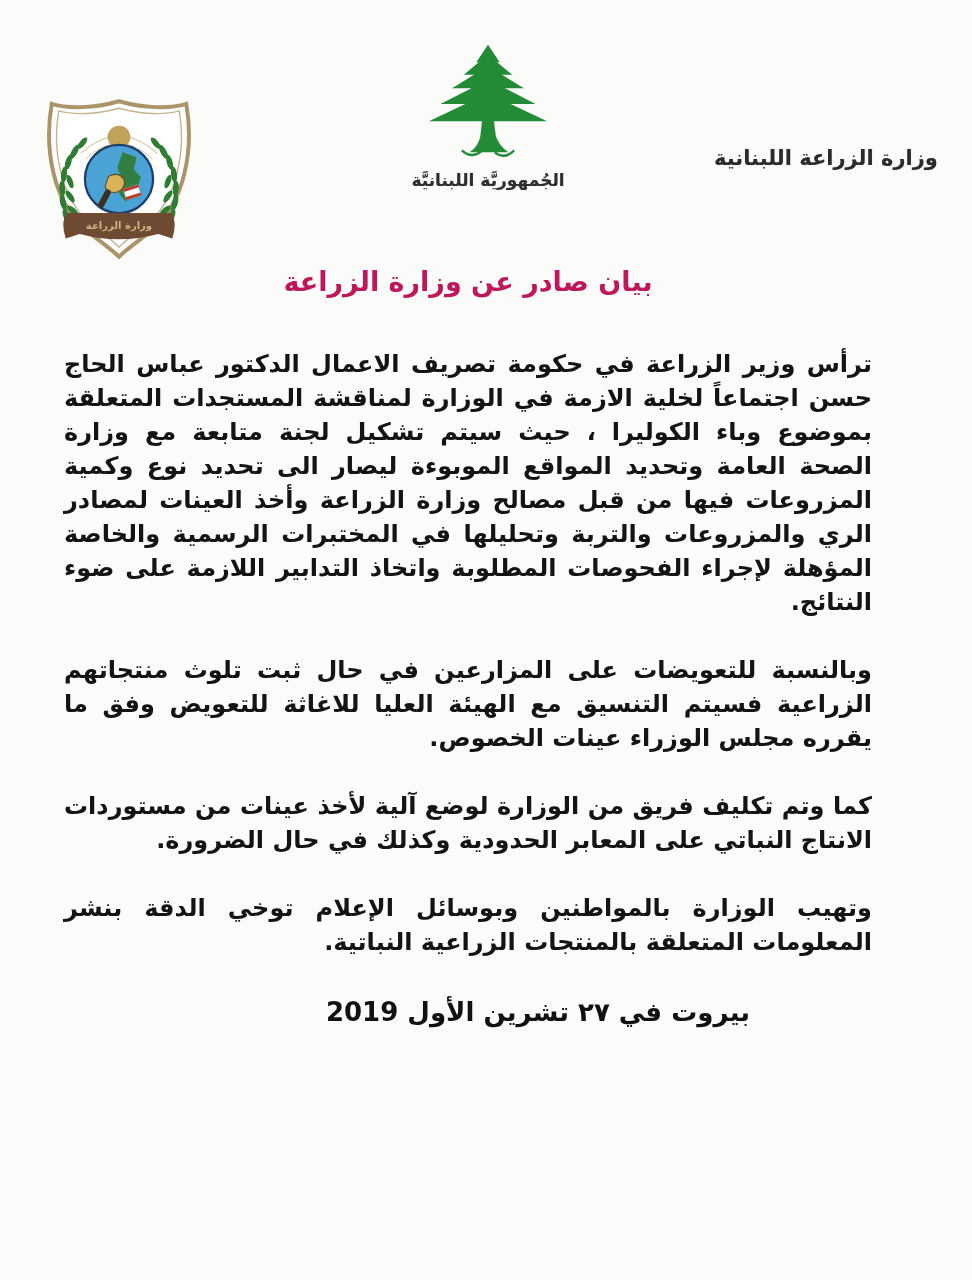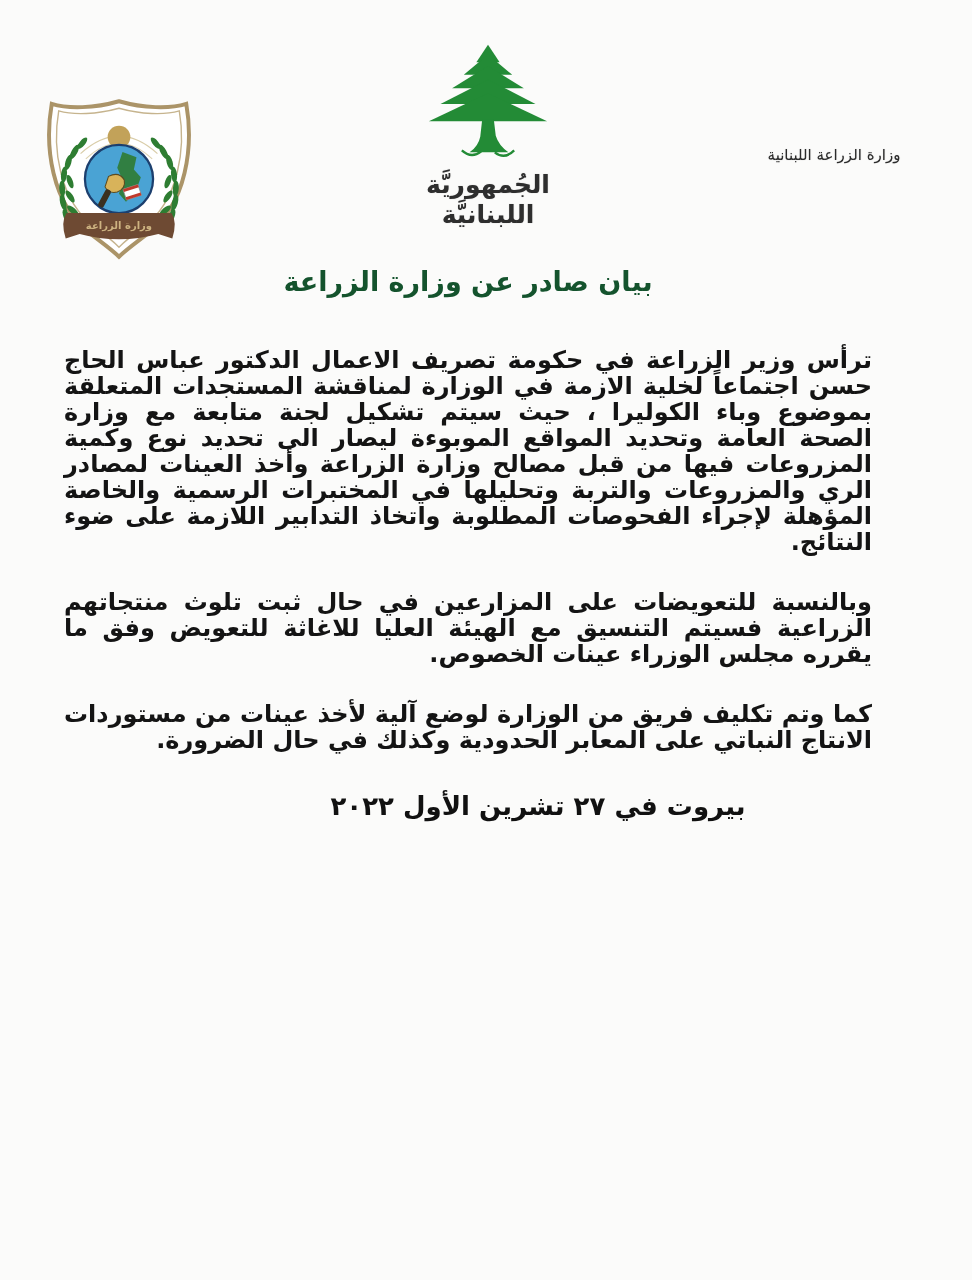--- a/index.html
+++ b/index.html
@@ -15,44 +15,44 @@
   
   .header{position:absolute;top:0;left:0;width:100%;height:268px;}
   .emblem{position:absolute;top:96px;left:38px;width:162px;height:166px;}
   .republic-block{
     position:absolute;top:40px;left:378px;width:220px;
     text-align:center;direction:rtl;
   }
   .cedar-wrap{width:126px;height:120px;margin:0 auto;}
   .republic-name{
     margin-top:10px;
-    font-size:25px;font-weight:bold;color:#2e2e2e;
+    font-size:17px;font-weight:bold;color:#2e2e2e;
     letter-spacing:0;line-height:1.2;
     text-shadow:0 0 1px rgba(60,60,60,.35);
   }
   .ministry-name{
     position:absolute;top:146px;right:18px;width:240px;
-    text-align:center;direction:rtl;
-    font-size:15px;font-weight:normal;color:#2b2b2b;
+    text-align:left;direction:rtl;
+    font-size:21px;font-weight:bold;color:#2b2b2b;
     text-shadow:0 0 1px rgba(60,60,60,.3);
   }
   
   .statement{
     position:absolute;top:266px;left:0;right:0;
     padding:0 100px 0 64px;
     direction:rtl;
   }
   .title{
     margin:0 0 50px 0;
     text-align:center;
-    font-size:27px;font-weight:bold;color:#14532d;
+    font-size:27px;font-weight:bold;color:#be185d;
   }
   .statement p{
     margin:9px 0 34px 0;
-    font-size:24px;line-height:26px;font-weight:bold;
+    font-size:24px;line-height:34px;font-weight:bold;
     text-align:justify;text-justify:inter-word;
     color:#141414;
   }
   .date-line{
     margin-top:38px;
     text-align:center;
     transform:translateX(70px);
     font-size:26px;font-weight:bold;color:#111;
   }
 </style>
@@ -135,17 +135,18 @@
 
     <div class="ministry-name">وزارة الزراعة اللبنانية</div>
   </div>
 
   <div class="statement">
     <h1 class="title">بيان صادر عن وزارة الزراعة</h1>
 
     <p>ترأس وزير الزراعة في حكومة تصريف الاعمال الدكتور عباس الحاج حسن اجتماعاً لخلية الازمة في الوزارة لمناقشة المستجدات المتعلقة بموضوع وباء الكوليرا ، حيث سيتم تشكيل لجنة متابعة مع وزارة الصحة العامة وتحديد المواقع الموبوءة ليصار الى تحديد نوع وكمية المزروعات فيها من قبل مصالح وزارة الزراعة وأخذ العينات لمصادر الري والمزروعات والتربة وتحليلها في المختبرات الرسمية والخاصة المؤهلة لإجراء الفحوصات المطلوبة واتخاذ التدابير اللازمة على ضوء النتائج.</p>
     <p>وبالنسبة للتعويضات على المزارعين في حال ثبت تلوث منتجاتهم الزراعية فسيتم التنسيق مع الهيئة العليا للاغاثة للتعويض وفق ما يقرره مجلس الوزراء عينات الخصوص.</p>
     <p>كما وتم تكليف فريق من الوزارة لوضع آلية لأخذ عينات من مستوردات الانتاج النباتي على المعابر الحدودية وكذلك في حال الضرورة.</p>
+    <p>وتهيب الوزارة بالمواطنين وبوسائل الإعلام توخي الدقة بنشر المعلومات المتعلقة بالمنتجات الزراعية النباتية.</p>
 
-    <div class="date-line">بيروت في ٢٧ تشرين الأول ٢٠٢٢</div>
+    <div class="date-line">بيروت في ٢٧ تشرين الأول 2019</div>
   </div>
 
 </div>
 
 </body></html>

